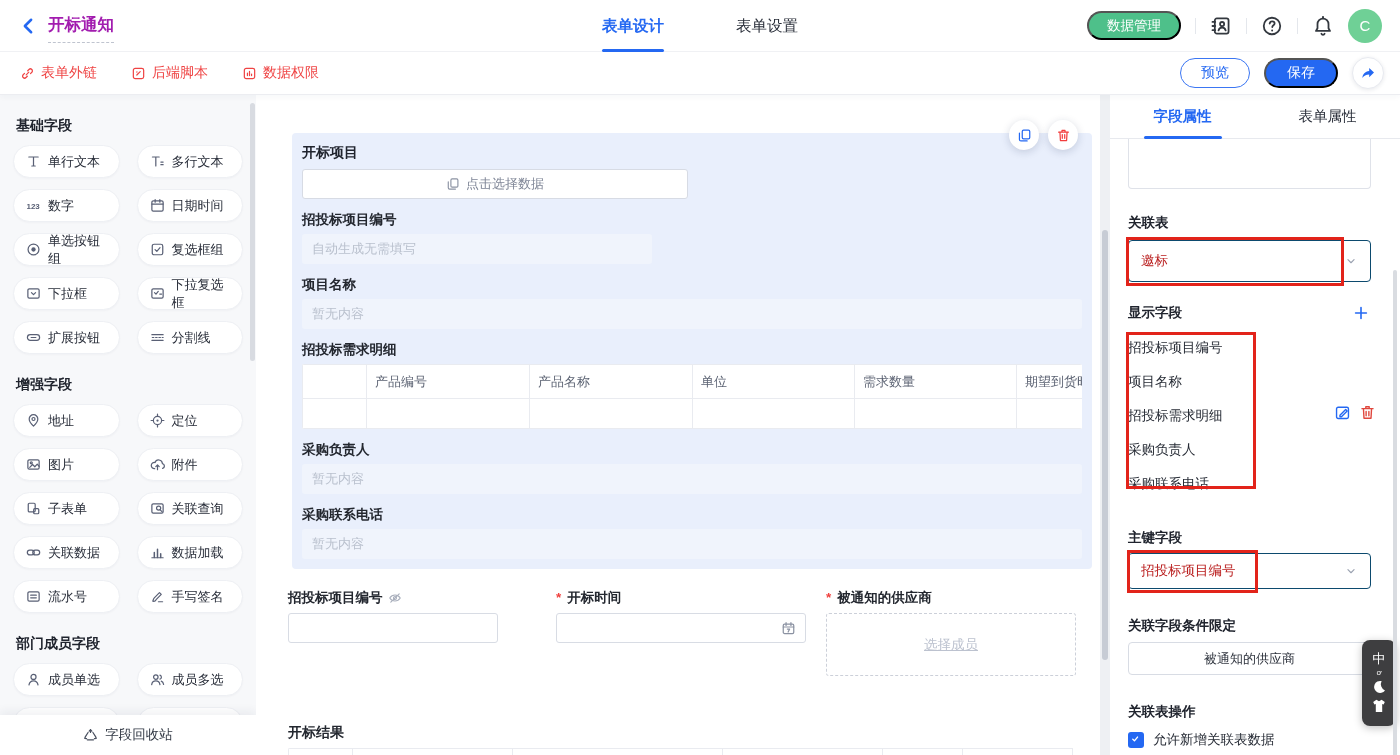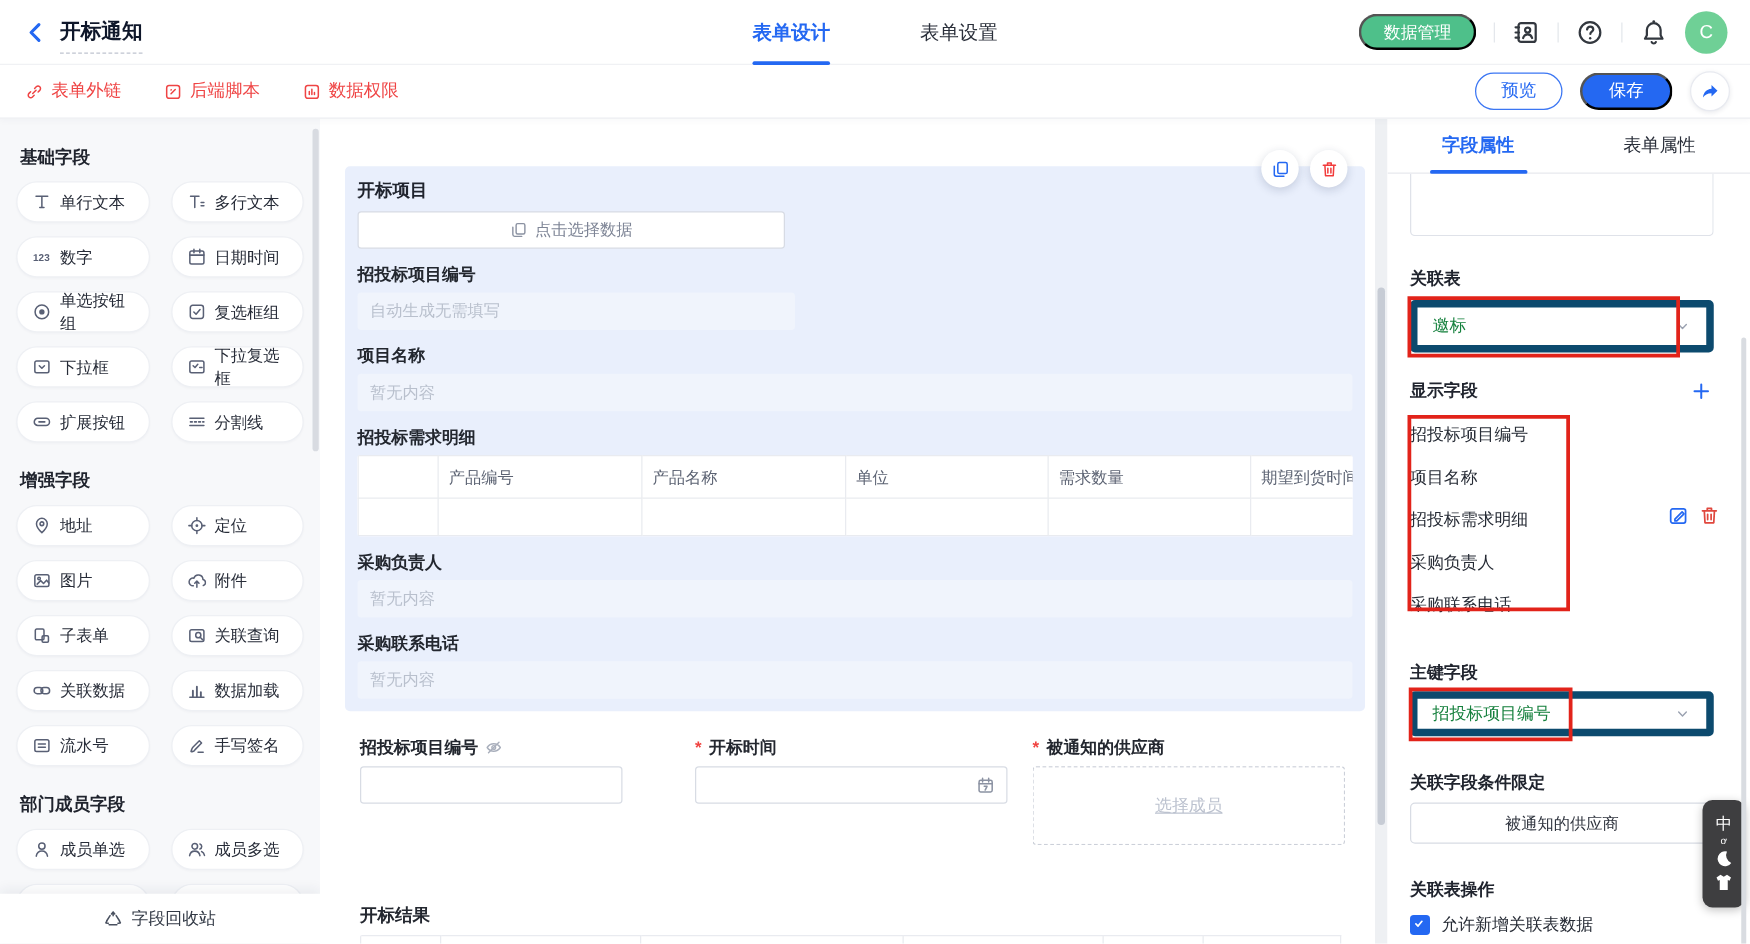--- a/index.html
+++ b/index.html
@@ -4,21 +4,21 @@
 <style>
   * { margin:0; padding:0; box-sizing:border-box; }
   html,body { width:1400px; height:755px; overflow:hidden; }
   body { font-family:"Liberation Sans","DejaVu Sans",sans-serif; color:#23262e; background:#fff; }
   .app { position:relative; width:1400px; height:755px; }
 
   
   .topbar { position:relative; height:52px; background:#fff; display:flex; align-items:center; padding:0 18px; border-bottom:1px solid #f0f1f4; z-index:5; }
   .tb-left { display:flex; align-items:center; gap:10px; }
   .back-btn { width:20px; height:20px; color:#2468f2; display:inline-flex; cursor:pointer; }
-  .doc-title { font-size:16.5px; font-weight:700; color:#0f172a; border-bottom:1px dashed #bfc4cf; padding-bottom:6px; margin-top:6px; }
+  .doc-title { font-size:16.5px; font-weight:700; color:#a21caf; border-bottom:1px dashed #bfc4cf; padding-bottom:6px; margin-top:6px; }
   .main-tabs { position:absolute; left:50%; transform:translateX(-50%); top:0; height:52px; display:flex; gap:72px; align-items:center; }
   .main-tab { font-size:15.5px; color:#2a2f3a; cursor:pointer; position:relative; height:52px; display:flex; align-items:center; }
   .main-tab.active { color:#2468f2; font-weight:700; }
   .main-tab.active::after { content:""; position:absolute; bottom:0; left:50%; transform:translateX(-50%); width:62px; height:3px; background:#2468f2; border-radius:2px; }
   .tb-right { margin-left:auto; display:flex; align-items:center; gap:14px; }
   .green-pill { height:29px; padding:0 18px; border-radius:15px; background:#4ec08a; color:#fff; font-size:13.5px; display:flex; align-items:center; cursor:pointer; }
   .tb-divider { width:1px; height:16px; background:#e4e7ec; }
   .tb-icon { width:22px; height:22px; color:#33383f; display:inline-flex; cursor:pointer; }
   .avatar { width:34px; height:34px; border-radius:50%; background:#6fd096; color:#fff; font-size:15px; display:flex; align-items:center; justify-content:center; cursor:pointer; }
 
@@ -44,23 +44,23 @@
   .pill-grid { display:grid; grid-template-columns:1fr 1fr; gap:11px 17px; }
   .pill { height:33px; background:#fff; border:1px solid #eef0f4; border-radius:17px; display:flex; align-items:center; gap:7px; padding:0 8px 0 12px; font-size:13px; color:#272c38; cursor:grab; box-shadow:0 1px 2px rgba(30,40,70,.03); }
   .pill-ic { width:15px; height:15px; color:#596075; display:inline-flex; flex:none; }
   .pill.ghost { cursor:default; }
   .side-footer { position:absolute; left:0; right:0; bottom:0; height:40px; background:#fff; box-shadow:0 -3px 10px rgba(30,40,70,.07); display:flex; align-items:center; justify-content:center; gap:7px; font-size:13.5px; color:#333a46; cursor:pointer; z-index:2; }
   .side-footer .ic { width:15px; height:15px; display:inline-flex; color:#4a5160; }
   .side-sb { position:absolute; right:1px; top:8px; width:5px; height:258px; border-radius:3px; background:#d8dbe1; }
 
   
   .canvas { position:relative; width:844px; flex:none; background:#fff; height:100%; overflow:hidden; padding:38px 0 0 0; }
-  .block { position:relative; margin:0 8px 0 20px; background:#e9effc; border-radius:4px; padding:10px 10px 10px 10px; }
+  .block { position:relative; margin:0 8px 0 36px; background:#e9effc; border-radius:4px; padding:10px 10px 10px 10px; }
   .blk-title { font-size:14px; font-weight:700; color:#20242e; line-height:19px; }
-  .sel-data-btn { margin-top:7px; width:342px; height:30px; background:#fff; border:1px solid #d7dbe4; border-radius:3px; display:flex; align-items:center; justify-content:center; gap:6px; font-size:13px; color:#7e8596; cursor:pointer; }
+  .sel-data-btn { margin-top:7px; width:386px; height:30px; background:#fff; border:1px solid #d7dbe4; border-radius:3px; display:flex; align-items:center; justify-content:center; gap:6px; font-size:13px; color:#7e8596; cursor:pointer; }
   .sel-data-btn .ic { width:14px; height:14px; display:inline-flex; color:#8b92a2; }
   .f-label { margin-top:12px; font-size:13.5px; font-weight:700; color:#23272f; line-height:18px; display:flex; align-items:center; gap:5px; }
   .f-label .eye { width:14px; height:14px; display:inline-flex; color:#a9afbc; }
   .required::before { content:"*"; color:#f0413e; margin-right:1px; }
   .blk-input { margin-top:5px; height:30px; border-radius:3px; background:#f0f4fc; display:flex; align-items:center; padding:0 10px; font-size:13px; color:#b9c0cd;font-family:Liberation Mono, monospace; }
   .w-half { width:350px; } .w-full { width:100%; }
   .tbl-wrap { margin-top:5px; width:100%; overflow:hidden; background:#fff; border-radius:2px; }
   table { border-collapse:collapse; table-layout:fixed; }
   .t-demand { width:905px; }
   .t-demand th:nth-child(1){width:64px;} .t-demand th:nth-child(2){width:163px;} .t-demand th:nth-child(3){width:163px;} .t-demand th:nth-child(4){width:162px;} .t-demand th:nth-child(5){width:162px;} .t-demand th:nth-child(6){width:191px;}
@@ -90,21 +90,21 @@
 
   
   .panel { position:relative; width:290px; flex:none; background:#fff; height:100%; overflow:hidden; }
   .panel-tabs { position:relative; height:44px; display:flex; border-bottom:1px solid #e7e9ee; }
   .panel-tab { flex:1; display:flex; align-items:center; justify-content:center; font-size:14.5px; color:#2a2f3a; cursor:pointer; position:relative; }
   .panel-tab.active { color:#2468f2; font-weight:700; }
   .panel-tab.active::after { content:""; position:absolute; bottom:-1px; left:50%; transform:translateX(-50%); width:78px; height:3px; background:#2468f2; border-radius:2px; }
   .panel-body { padding:0 29px 0 18px; }
   .cut-box { height:50px; border:1px solid #dfe2e9; border-top:none; border-radius:0 0 4px 4px; background:#fff; }
   .p-label { margin-top:25px; font-size:13.5px; font-weight:700; color:#20242e; line-height:18px; }
-  .p-select { margin-top:8px; height:42px; border:6px solid #0c4a6e; border-radius:4px; background:#fff; display:flex; align-items:center; justify-content:space-between; padding:0 12px; font-size:13.5px; color:#15803d; cursor:pointer; }
+  .p-select { margin-top:8px; height:42px; border:1px solid #0c4a6e; border-radius:4px; background:#fff; display:flex; align-items:center; justify-content:space-between; padding:0 12px; font-size:13.5px; color:#b91c1c; cursor:pointer; }
   .p-select .ic { width:14px; height:14px; display:inline-flex; color:#9aa1b0; }
   .p-select.h36 { height:36px; margin-top:6px; }
   .disp-head { margin-top:22px; display:flex; align-items:center; justify-content:space-between; }
   .disp-head .p-label { margin-top:0; }
   .plus-ic { width:16px; height:16px; display:inline-flex; color:#2468f2; cursor:pointer; margin-right:2px; }
   .disp-list { margin-top:9px; }
   .disp-item { height:34px; display:flex; align-items:center; font-size:13.5px; color:#262b35; }
   .pk-label { margin-top:28px; }
   .cond-label { margin-top:28px; }
   .cond-btn { margin-top:7px; height:33px; border:1px solid #d8dce4; border-radius:4px; background:#fff; display:flex; align-items:center; justify-content:center; font-size:13px; color:#30353f; cursor:pointer; }

